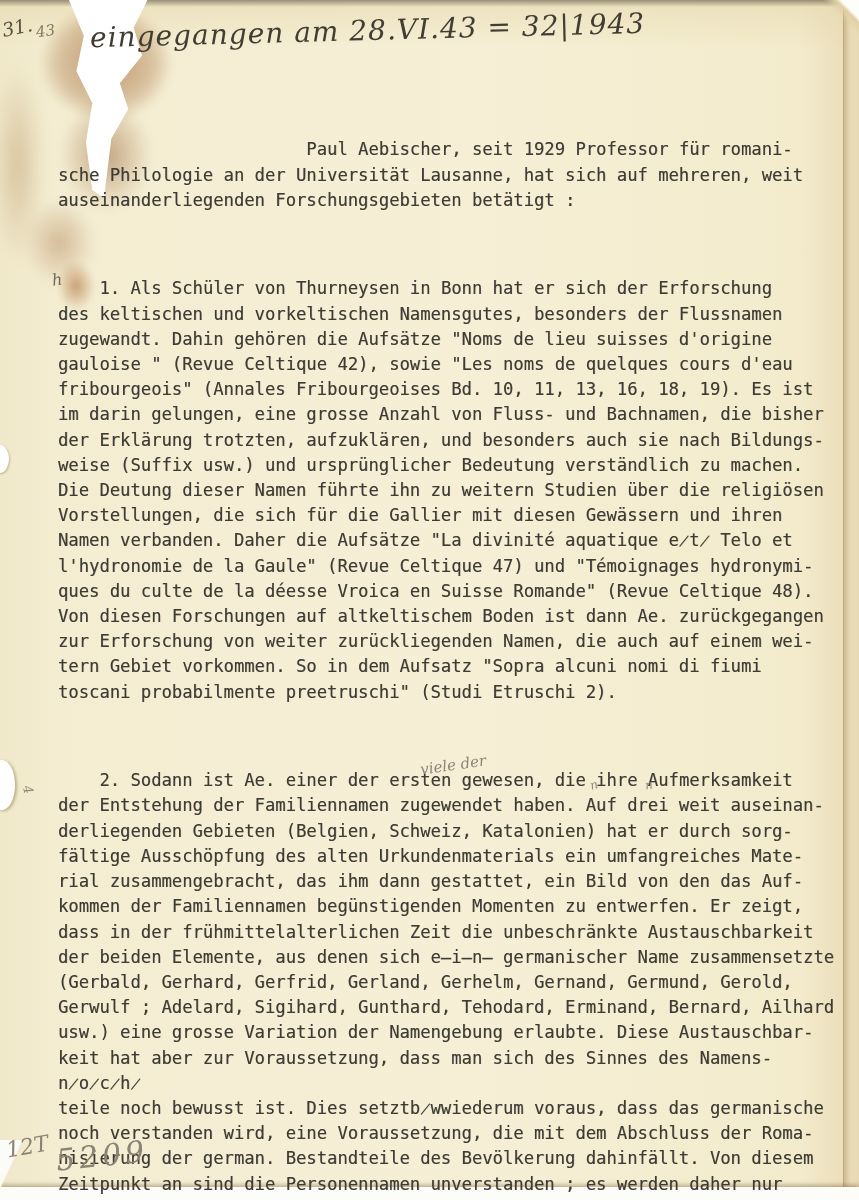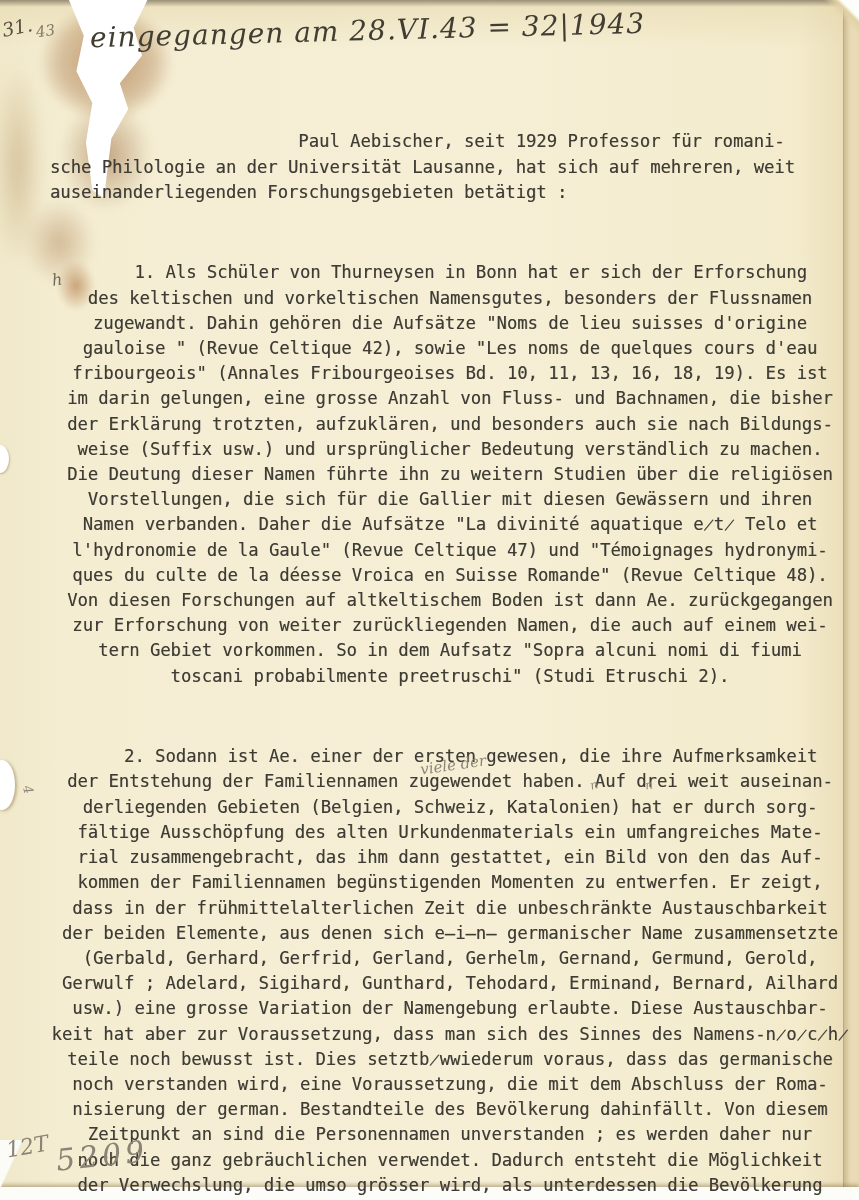--- a/index.html
+++ b/index.html
@@ -45,22 +45,22 @@
     border-radius:50%;box-shadow:2px 1px 3px rgba(120,90,40,.4);}
   .chip-left2{position:absolute;left:-9px;top:445px;width:18px;height:28px;background:#fff;
     border-radius:50%;box-shadow:1px 1px 2px rgba(120,90,40,.35);}
   
   .typescript{
     position:absolute;left:50px;top:79px;width:800px;
     font-size:17.2px;line-height:25.2px;color:#3d3b34;
     white-space:pre-wrap;
     text-shadow:0.4px 0.4px 0.3px rgba(61,59,52,.45);
   }
-  .typescript p{margin:0;}
-  .typescript p + p{margin-top:5px;text-align:center;}
+  .typescript p{margin:8px;}
+  .typescript p + p{margin-top:5px;}
   
   .hand{position:absolute;font-family:"DejaVu Serif",serif;font-style:italic;white-space:nowrap;}
   .stamp{left:90px;top:14px;font-size:28px;color:#413d32;transform:rotate(-1.5deg);letter-spacing:1px;}
   .corner-number{left:2px;top:16px;font-size:19px;color:#56503f;transform:rotate(-12deg);}
   .corner-year{left:36px;top:22px;font-size:15px;color:#837a66;transform:rotate(-8deg);}
   .pencil{color:#8d8577;}
   .insert-h{left:52px;top:270px;font-size:16px;transform:rotate(-8deg);color:#6f6a5d;}
   .viele-der{left:420px;top:756px;font-size:15px;transform:rotate(-8deg);}
   .pmark1{left:590px;top:778px;font-size:12px;transform:rotate(-15deg);}
   .pmark2{left:645px;top:778px;font-size:12px;transform:rotate(-10deg);}

